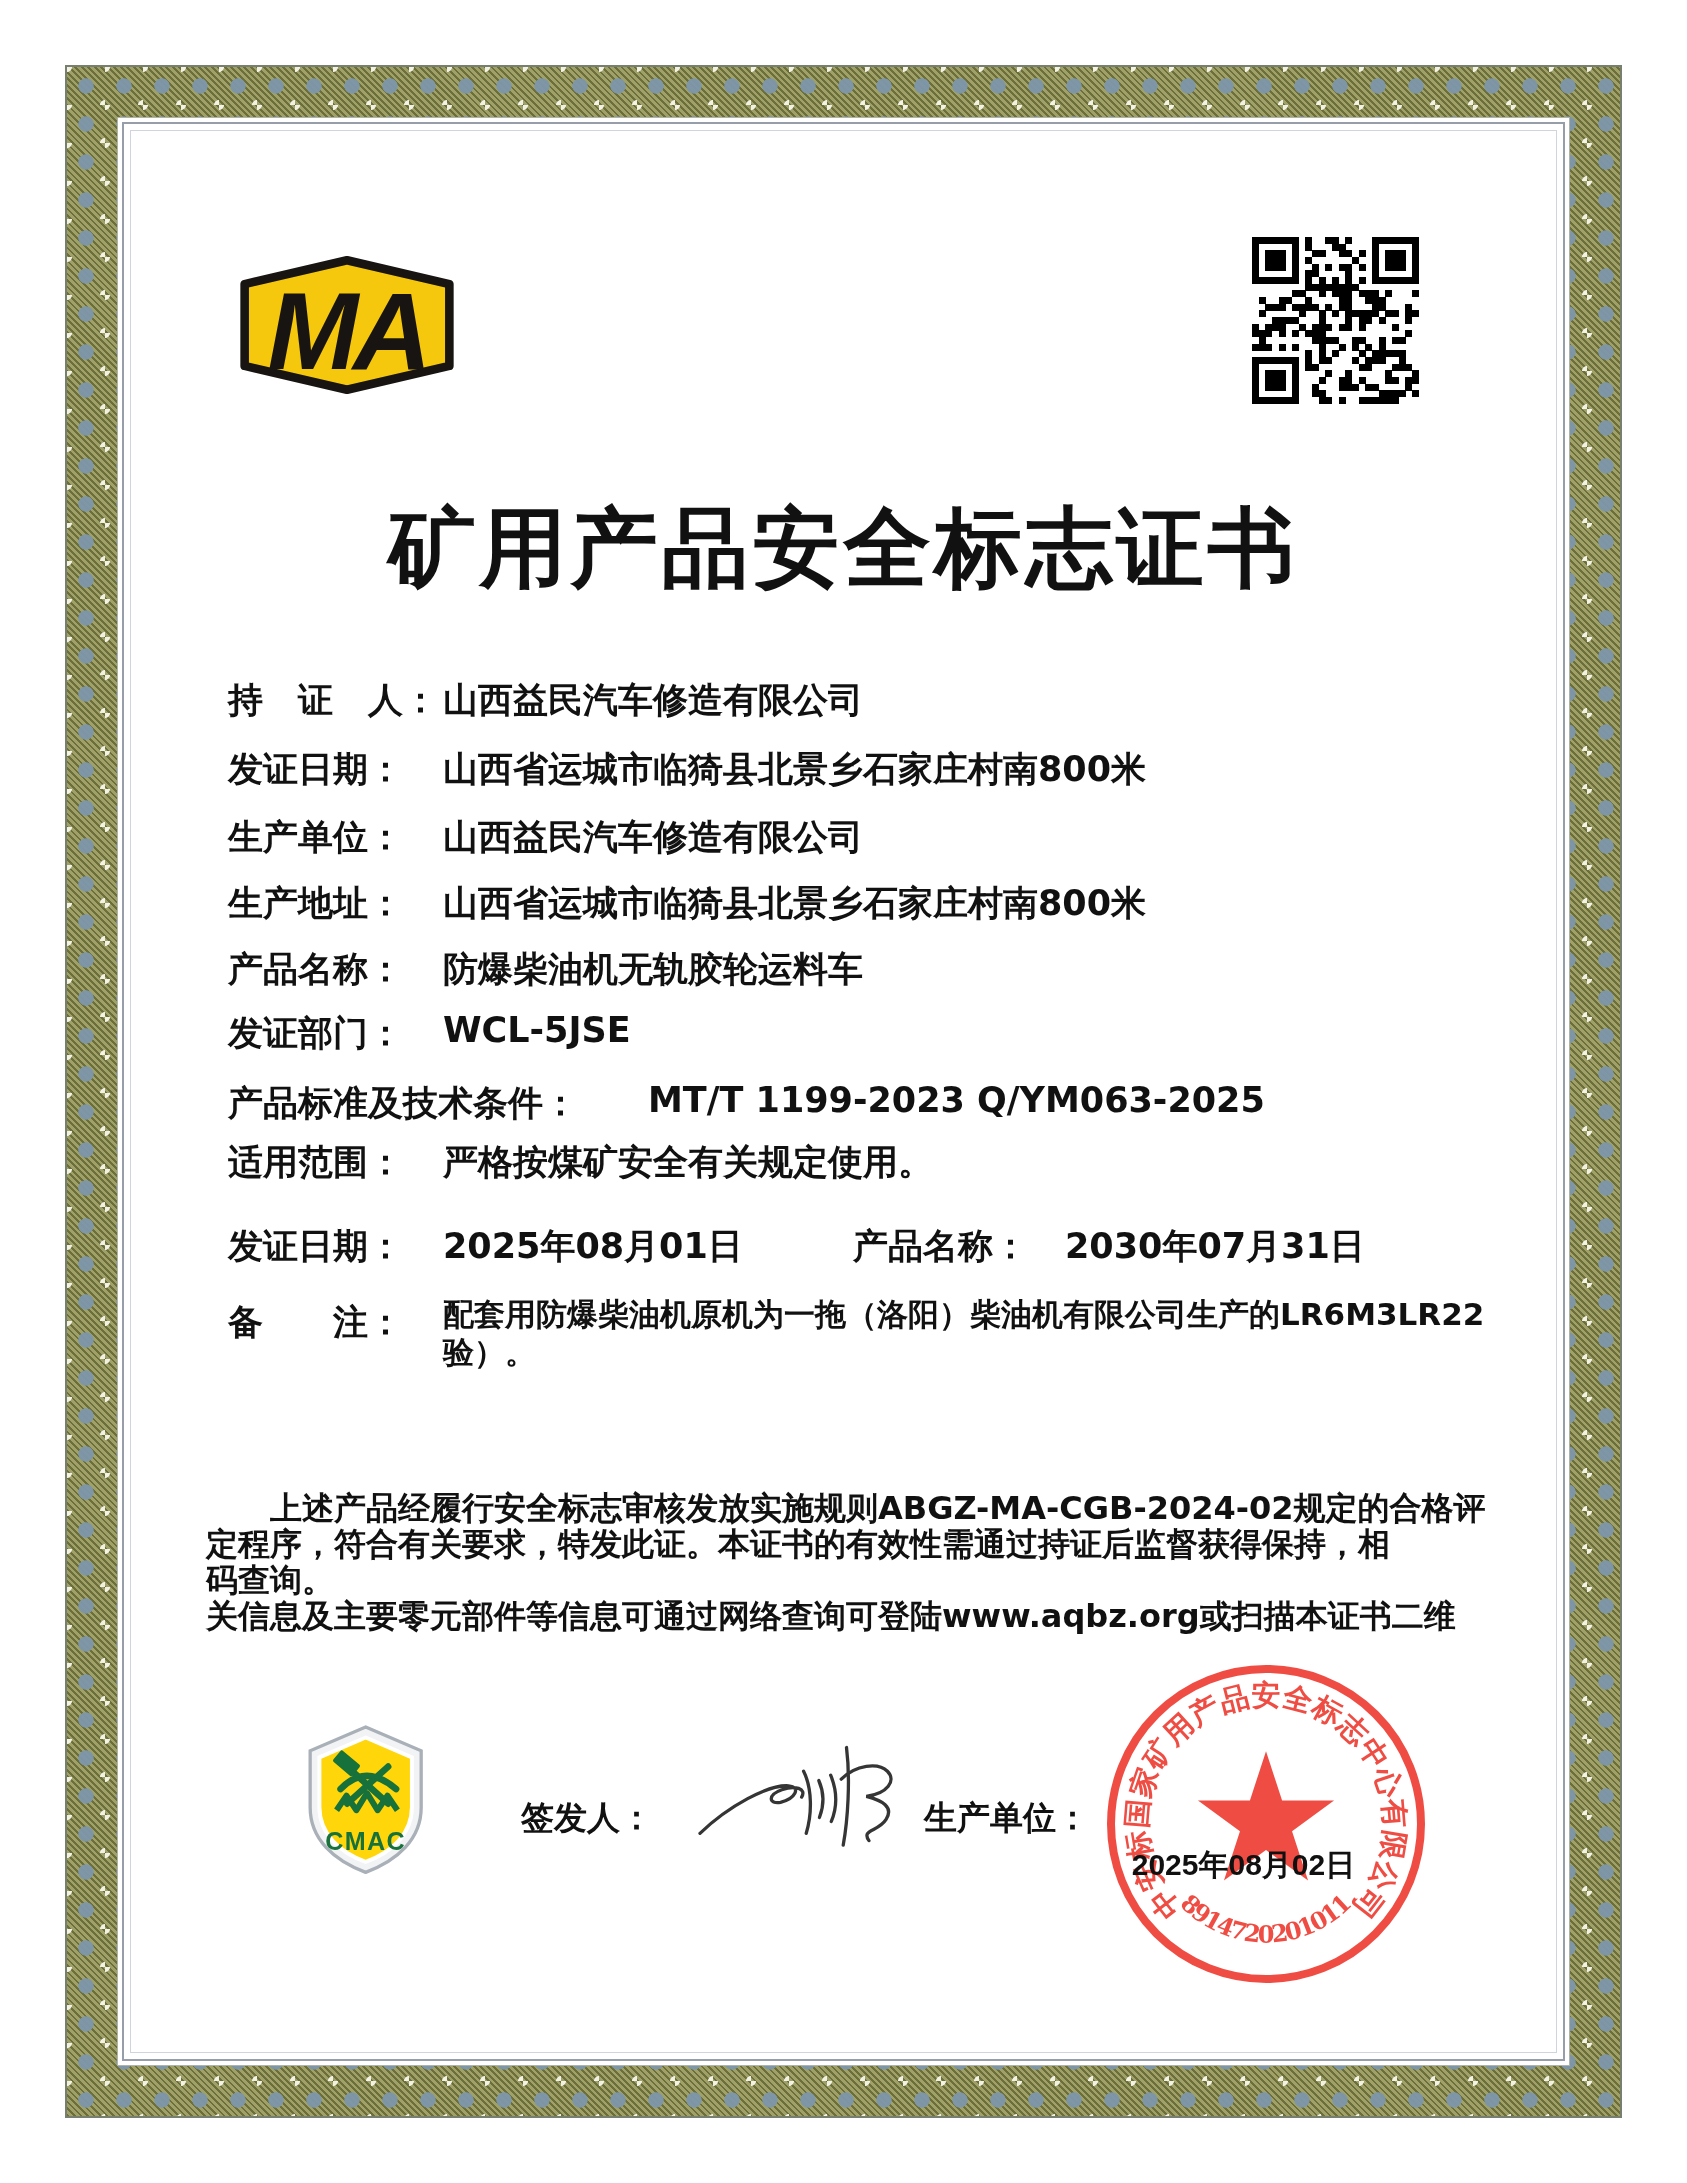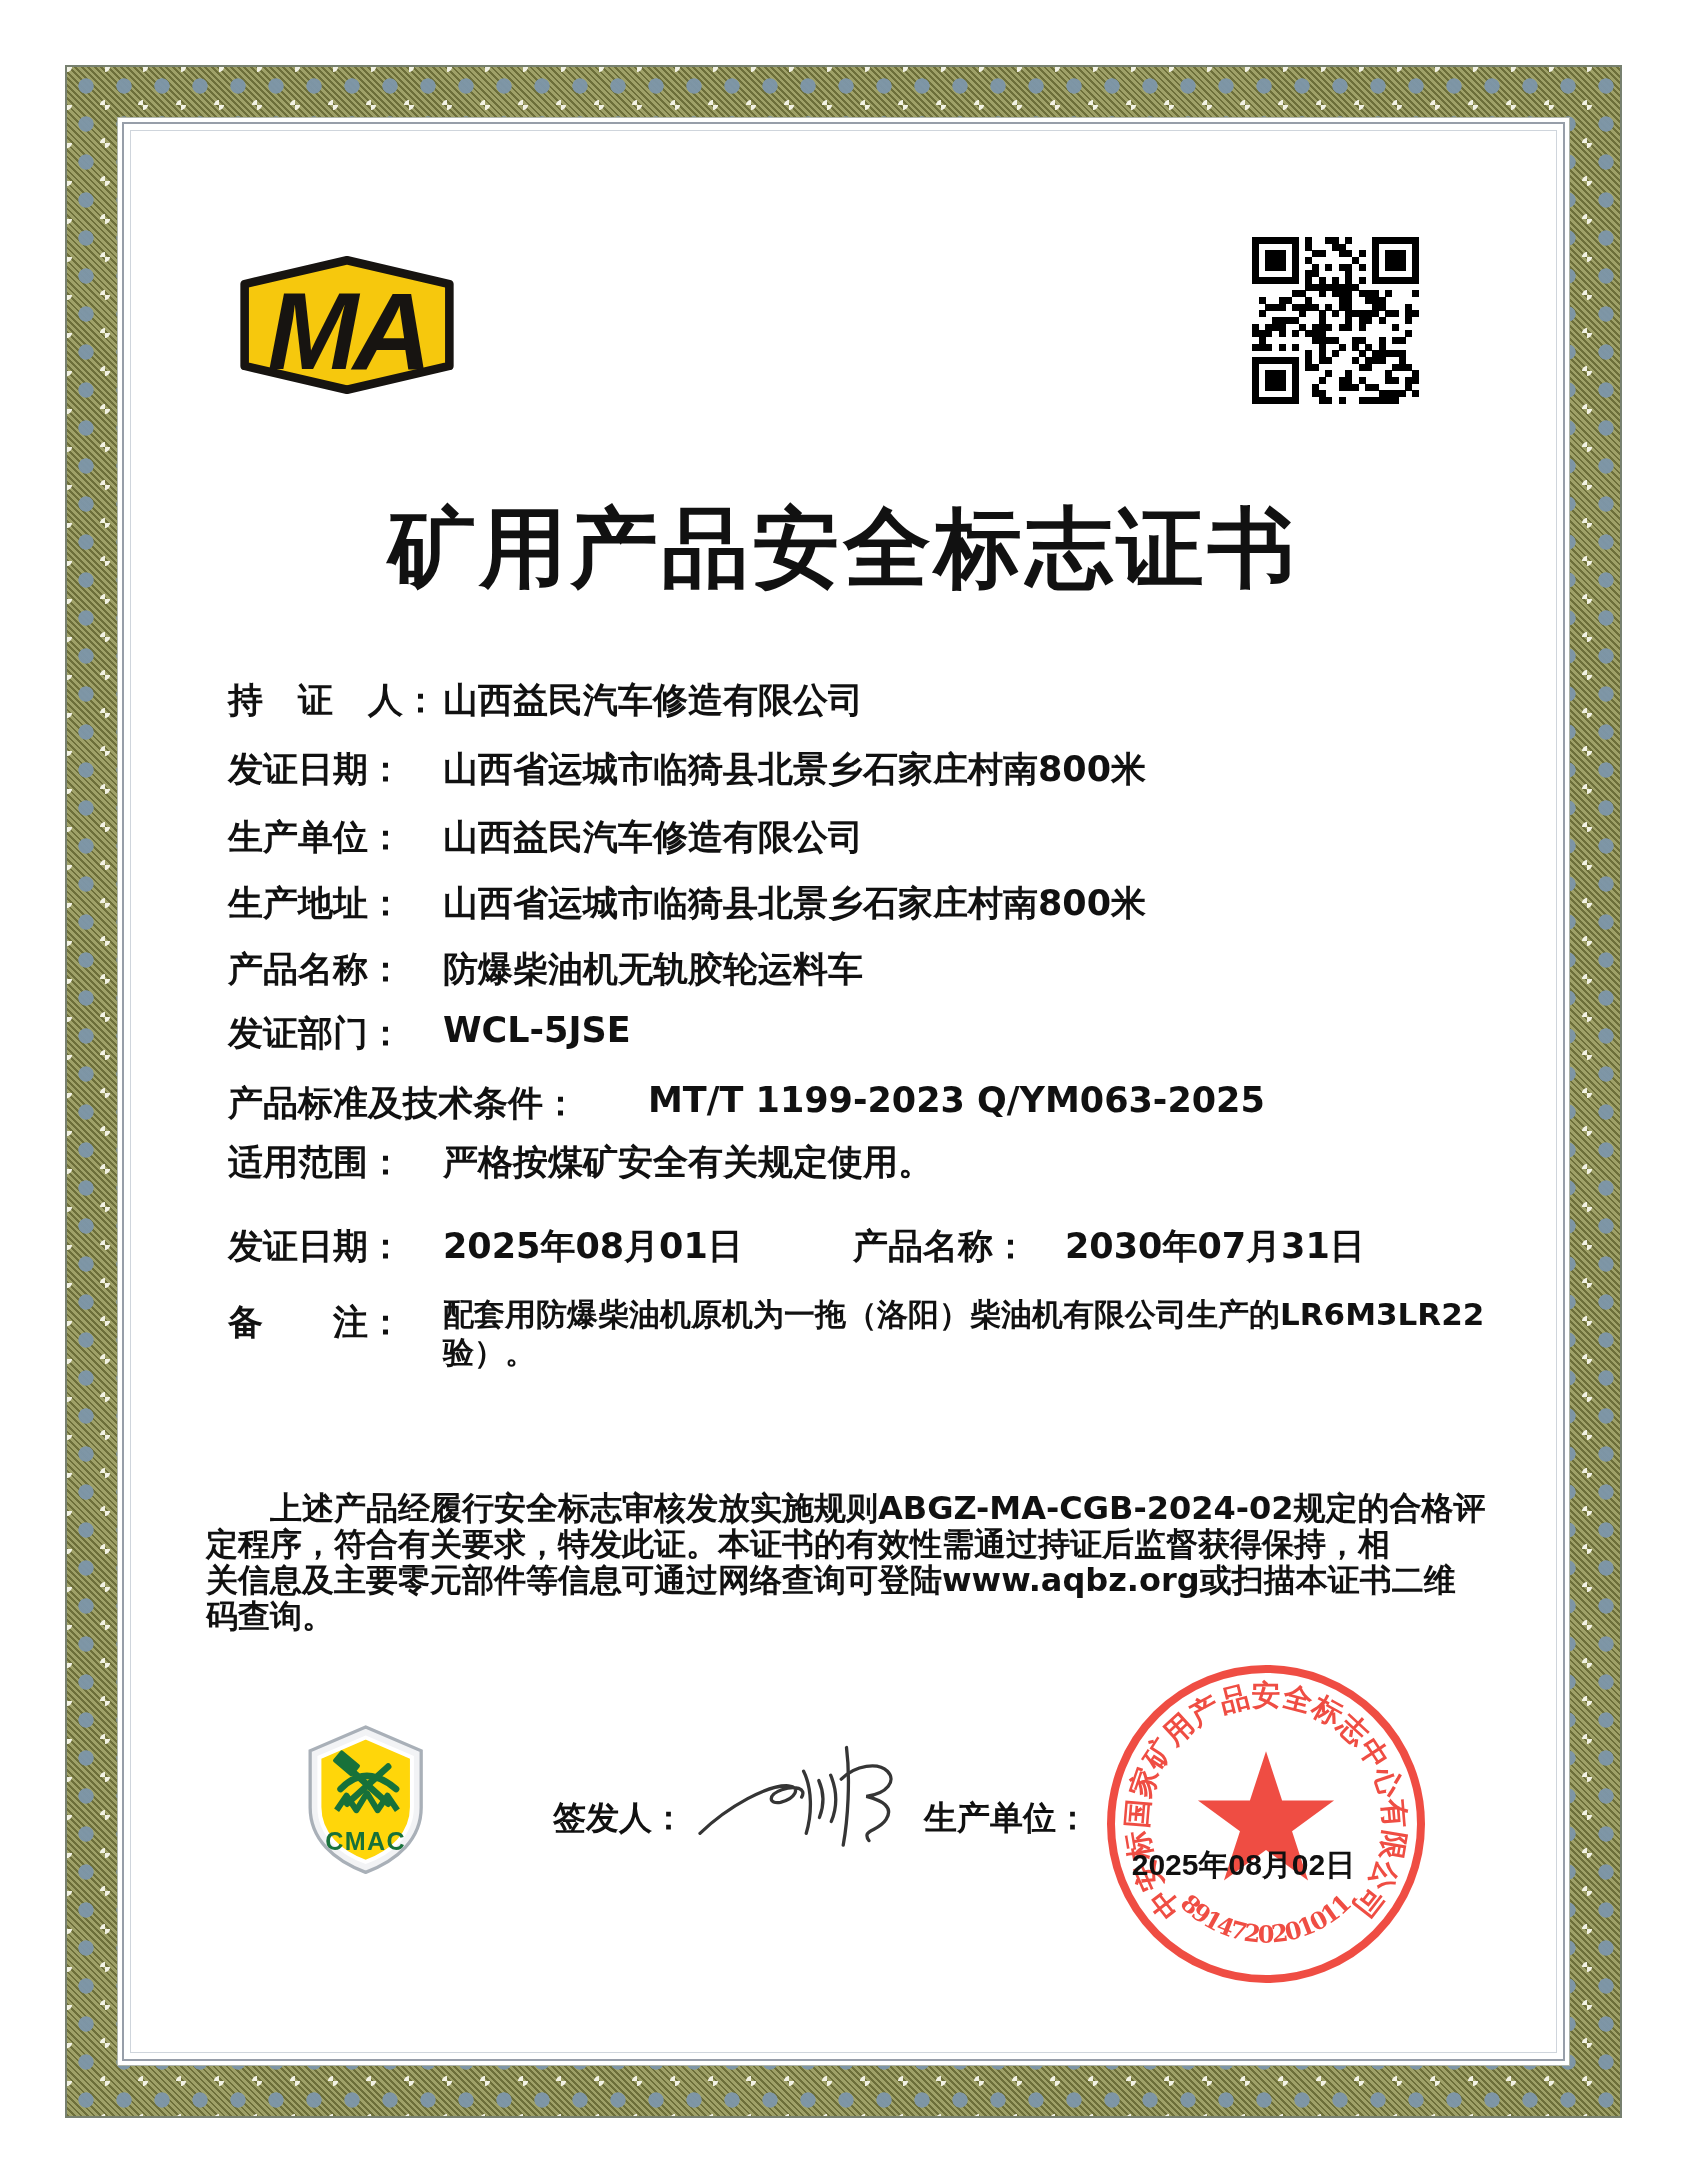--- a/index.html
+++ b/index.html
@@ -410,38 +410,38 @@
     <span class="lbl">备　　注：</span>
   </div>
   <div class="abs remark-lines">
     <div class="nowrap">配套用防爆柴油机原机为一拖（洛阳）柴油机有限公司生产的LR6M3LR22</div>
     <div class="nowrap">验）。</div>
   </div>
 
   <div class="abs statement">
     <div class="line first nowrap">上述产品经履行安全标志审核发放实施规则ABGZ-MA-CGB-2024-02规定的合格评</div>
     <div class="line nowrap">定程序，符合有关要求，特发此证。本证书的有效性需通过持证后监督获得保持，相</div>
+    <div class="line nowrap">码查询。</div>
     <div class="line nowrap">关信息及主要零元部件等信息可通过网络查询可登陆www.aqbz.org或扫描本证书二维</div>
-    <div class="line nowrap">码查询。</div>
   </div>
 
   <svg class="abs" style="left:298px;top:1723px" width="136" height="152" viewBox="0 0 205 230">
     <path d="M102,6 L186,42 L186,128 C186,176 150,208 102,226 C54,208 18,176 18,128 L18,42 Z" fill="#f2f3f5" stroke="#a9b0b8" stroke-width="5"></path>
     <path d="M102,22 L172,52 L172,127 C172,168 141,196 102,210 C63,196 32,168 32,127 L32,52 Z" fill="#ffd60a" stroke="#ffffff" stroke-width="6"></path>
     <g stroke="#17713a" stroke-width="10" fill="none" stroke-linecap="round">
       <path d="M64,100 Q102,60 148,100"></path>
       <line x1="74" y1="66" x2="136" y2="122"></line>
       <line x1="136" y1="66" x2="74" y2="122"></line>
     </g>
     <rect x="54" y="50" width="38" height="22" rx="3" fill="#17713a" transform="rotate(40 73 61)"></rect>
     <path d="M58,132 l15,-22 15,22 16,-26 16,26 15,-22 15,22" stroke="#17713a" stroke-width="9" fill="none" stroke-linejoin="round"></path>
     <text x="102" y="192" text-anchor="middle" font-family="Liberation Sans, sans-serif" font-size="38" font-weight="800" letter-spacing="2" fill="#17713a">CMAC</text>
   </svg>
 
-  <div class="abs siglabel nowrap" style="left:553px;top:1796px">签发人：</div>
+  <div class="abs siglabel nowrap" style="left:521px;top:1796px">签发人：</div>
 
   <svg class="abs" style="left:688px;top:1733px" width="218" height="132" viewBox="0 0 330 200">
     <g stroke="#353535" stroke-width="5" fill="none" stroke-linecap="round">
       <path d="M18,152 C62,110 122,78 152,80 C172,82 162,100 140,105 C122,108 120,94 142,86 C162,79 180,84 172,97"></path>
       <path d="M175,58 C188,84 188,122 179,152"></path>
       <path d="M198,72 C206,90 206,110 199,128"></path>
       <path d="M216,64 C226,88 226,112 217,134"></path>
       <path d="M240,22 C246,70 242,132 235,170"></path>
       <path d="M232,70 C254,48 288,44 302,58 C316,72 302,92 270,96 C294,102 312,112 300,131 C288,150 262,146 274,163"></path>
     </g>

